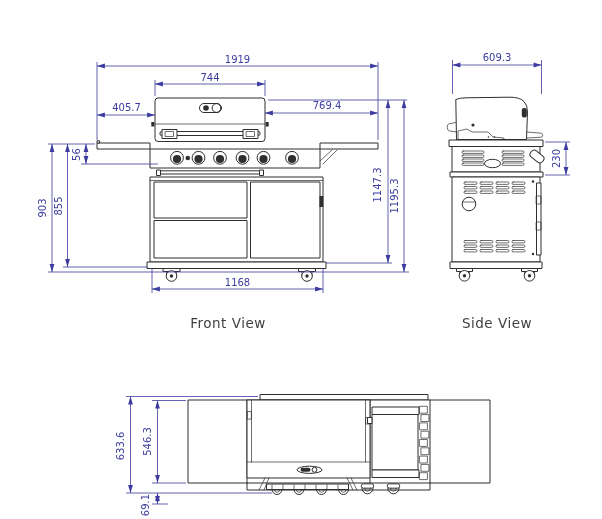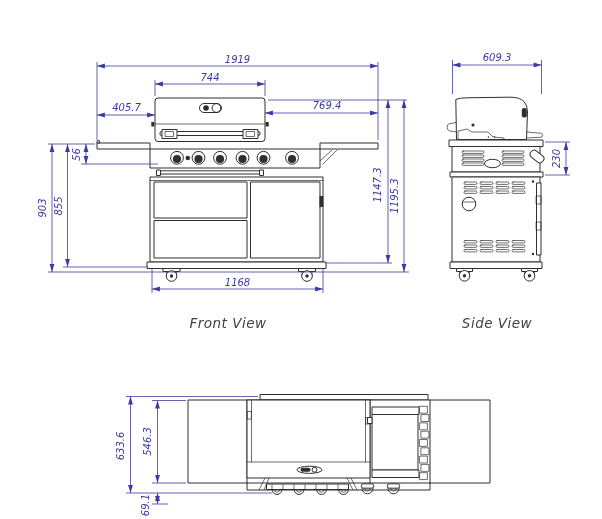--- a/index.html
+++ b/index.html
@@ -1,18 +1,18 @@
 <!DOCTYPE html>
 <html style="--dimension: #3c3ca0; --line: #2f2f2f; --label: #3f3f3f; --background: #ffffff;"><head>
 <meta charset="utf-8">
 <style>
   :root { --dimension:#3c3ca0; --line:#2f2f2f; --label:#3f3f3f; --background:#ffffff; }
   html,body { margin:0; padding:0; background:var(--background); }
   .canvas { position:relative; width:602px; height:519px; background:var(--background); overflow:hidden;
-            font-family:"DejaVu Sans", sans-serif;font-style:italic; }
+            font-family:"DejaVu Sans", sans-serif; }
   svg { position:absolute; left:0; top:0; }
   .ln  { stroke:var(--line); fill:none; stroke-width:1; stroke-linecap:round; stroke-linejoin:round; }
   .lnf { stroke:var(--line); fill:#ffffff; stroke-width:1; stroke-linejoin:round; }
   .tn  { stroke-width:0.7; }
   .dk  { fill:var(--line); stroke:none; }
   .dim { stroke:var(--dimension); fill:none; stroke-width:0.8; }
   .dimtxt { fill:var(--dimension); font-family:"DejaVu Sans", sans-serif; font-size:10px; }
   .viewlbl { fill:var(--label); font-family:"DejaVu Sans", sans-serif; font-size:13.5px; letter-spacing:0.5px; }
   #ah path { fill:var(--dimension); }
 </style>

